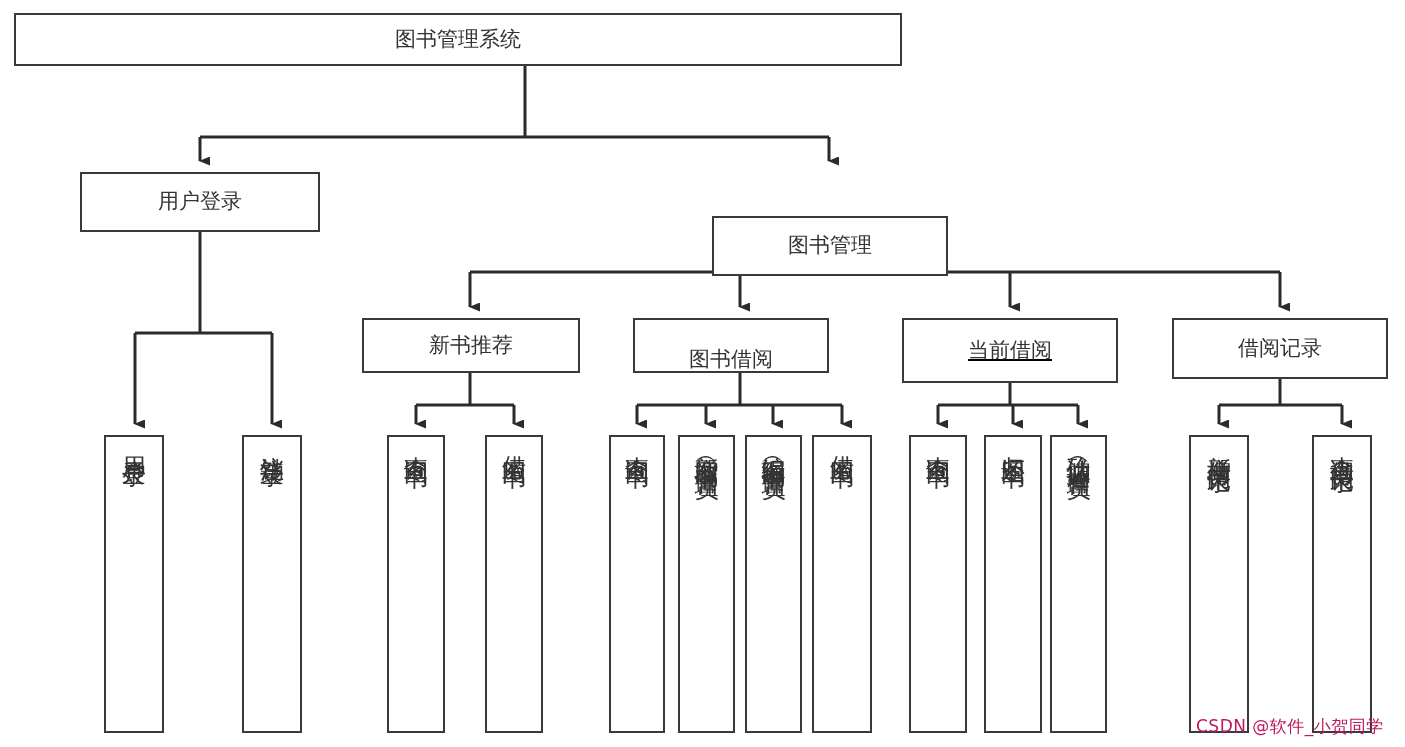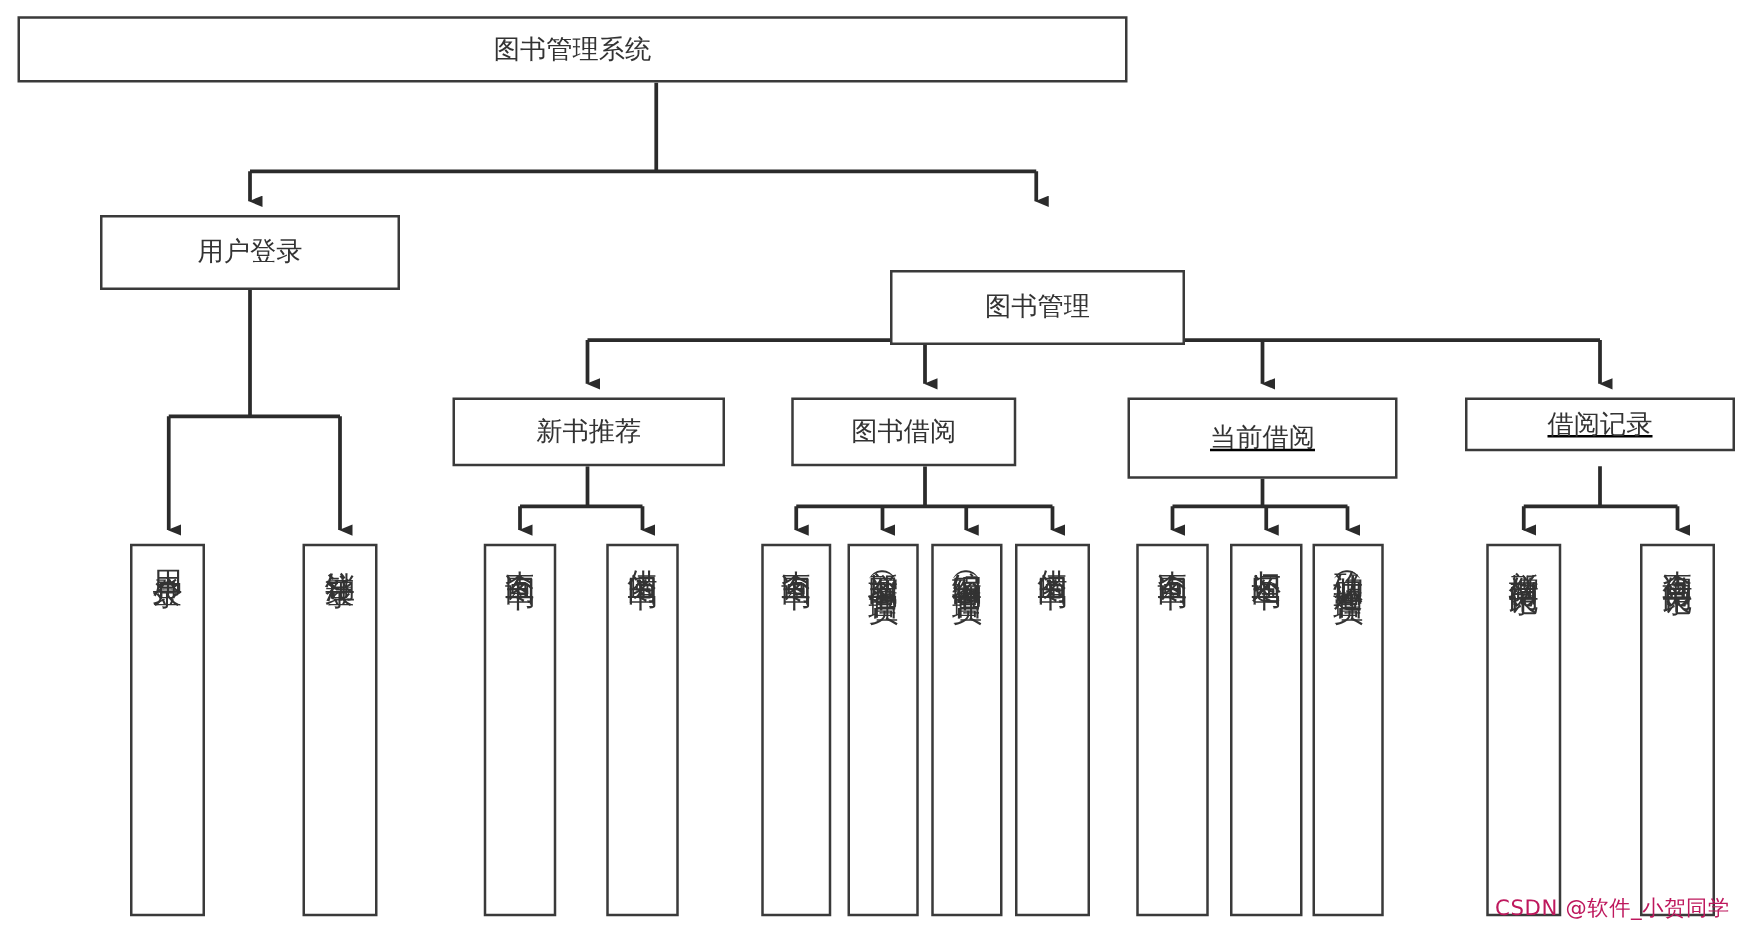--- a/index.html
+++ b/index.html
@@ -151,29 +151,29 @@
   </div>
 
   <div class="node-box" style="left:712px; top:172px; width:236px; height:60px;margin-top:44px;">
     <span class="node-label-h">图书管理</span>
   </div>
 
   <div class="node-box" style="left:362px; top:318px; width:218px; height:55px;">
     <span class="node-label-h">新书推荐</span>
   </div>
 
-  <div class="node-box" style="left:633px; top:318px; width:180px; height:55px;">
+  <div class="node-box" style="left:633px; top:318px; width:196px; height:55px;align-items:flex-end;">
     <span class="node-label-h">图书借阅</span>
   </div>
 
   <div class="node-box" style="left:902px; top:318px; width:216px; height:65px;text-decoration:underline;">
     <span class="node-label-h">当前借阅</span>
   </div>
 
-  <div class="node-box" style="left:1172px; top:318px; width:216px; height:43px;text-decoration:underline;">
+  <div class="node-box" style="left:1172px; top:318px; width:216px; height:61px;">
     <span class="node-label-h">借阅记录</span>
   </div>
 
   <div class="node-box vertical vcenter" style="left:104px; top:435px; width:60px; height:298px;">
     <span class="node-label-v">用户登录</span>
   </div>
 
   <div class="node-box vertical vcenter" style="left:242px; top:435px; width:60px; height:298px;">
     <span class="node-label-v">注销登录</span>
   </div>

